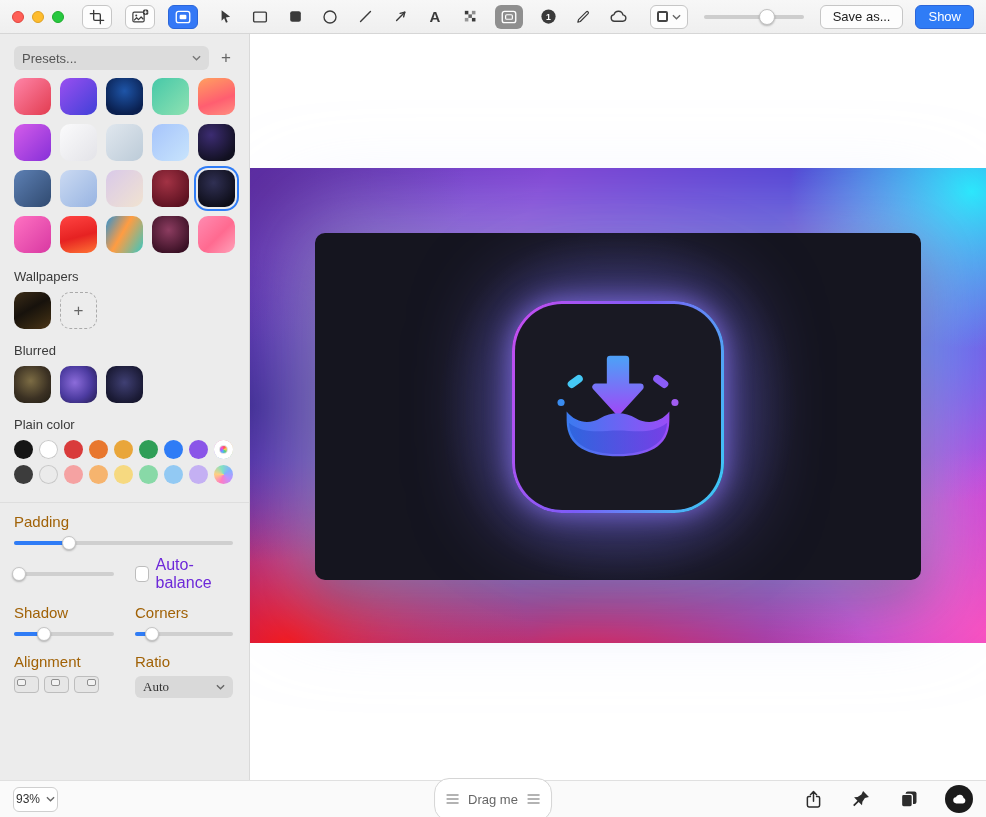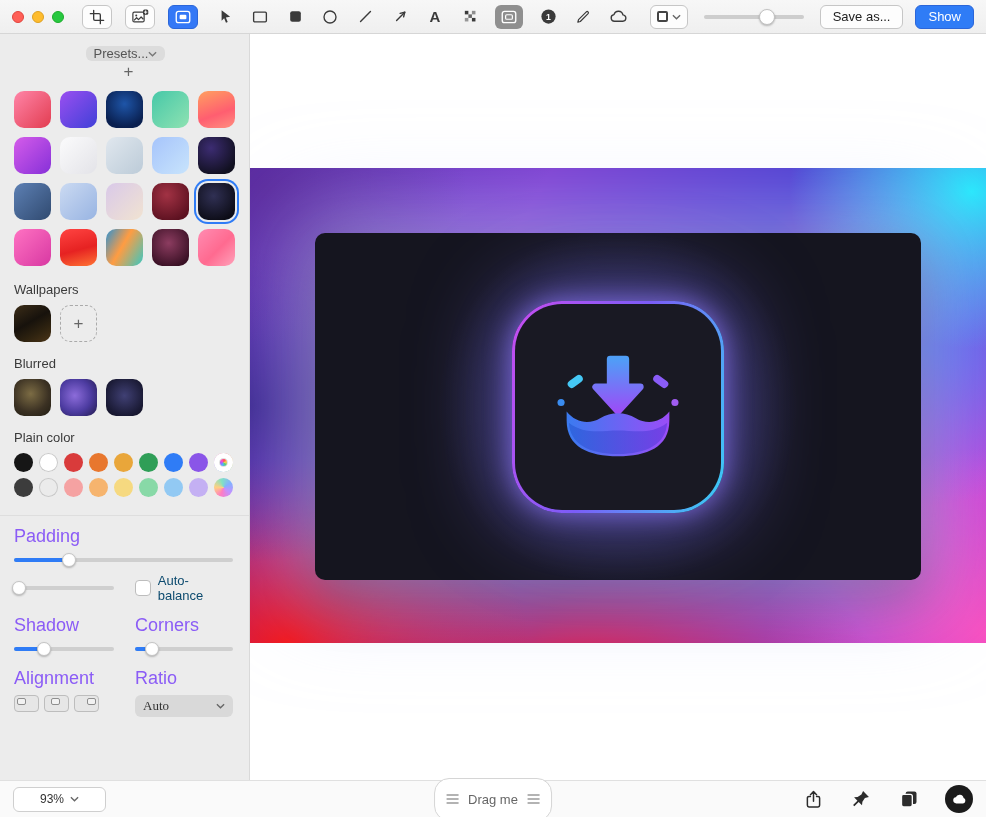--- a/index.html
+++ b/index.html
@@ -33,21 +33,21 @@
     background:#fff; border:1px solid #c2c2c2; box-shadow:0 1px 2px rgba(0,0,0,.25); }
   .tb-spacer { flex:1; }
   .btn-plain { height:24px; padding:0 12px; border:1px solid #c6c6c6; border-radius:6px; background:#fdfdfd;
     font-size:13px; color:#222; display:flex; align-items:center; }
   .btn-primary { height:24px; padding:0 12px; border:1px solid #2b66d9; border-radius:6px; background:#2f7cf6;
     font-size:13px; color:#fff; display:flex; align-items:center; margin-left:12px; }
 
   
   .sidebar { position:absolute; top:34px; left:0; width:250px; bottom:37px; background:#ececec;
     border-right:1px solid #d9d9d9; overflow:hidden; z-index:20; }
-  .sb-row { display:flex; align-items:center; margin:12px 12px 0 14px;flex-direction:column; }
+  .sb-row { display:flex; align-items:center; margin:12px 12px 0 14px; }
   .select { flex:1; height:24px; background:#dcdcdc; border-radius:6px; display:flex; align-items:center;
     padding:0 8px; font-size:13px; color:#555; }
   .select .sel-label { flex:1; }
   .plus-btn { width:22px; height:22px; margin-left:6px; display:flex; align-items:center; justify-content:center;
     font-size:17px; color:#666; }
   .none-btn { margin:14px 16px 0; height:26px; background:#d7d7d7; border-radius:7px; display:flex;
     align-items:center; justify-content:center; font-size:13px; color:#3a3a3a; }
   .sec-head { display:flex; align-items:center; margin:18px 16px 0 14px; }
   .sec-label { font-size:13px; color:#3a3a3a; }
   .sec-toggle { margin-left:auto; font-size:13px; color:#3a3a3a; display:flex; align-items:center; gap:4px; }
@@ -57,31 +57,31 @@
   .thumb-row { display:flex; gap:9px; margin:8px 14px 0; }
   .thumb { width:37px; height:37px; border-radius:10px; }
   .dashed-add { width:37px; height:37px; border-radius:10px; border:1.5px dashed #aaa;
     display:flex; align-items:center; justify-content:center; font-size:17px; color:#666; }
   .dots-row { display:flex; gap:6px; margin:8px 14px 0; }
   .dots-row.second { margin-top:6px; }
   .dot { width:19px; height:19px; border-radius:50%; }
   .dot.bordered { box-shadow:inset 0 0 0 1px #c9c9c9; }
   .dot.picker { box-shadow:inset 0 0 0 5px #fff, inset 0 0 0 6px #e0e0e0; }
   .ctl-section { margin-top:18px; border-top:1px solid #dedede; }
-  .ctl-label { font-size:18px; color:#8b5cf6; }
+  .ctl-label { font-size:15px; color:#a16207; }
   .ctl-row { display:flex; align-items:center; margin:12px 16px 0 14px; }
   .col1 { width:100px; } .col2 { flex:1; margin-left:21px; }
   .slider { position:relative; height:14px; }
   .slider .track { position:absolute; left:0; right:0; top:5px; height:4px; background:#cfcfcf; border-radius:2px; }
   .slider .fill { position:absolute; left:0; top:5px; height:4px; background:#2f7cf6; border-radius:2px; }
   .slider .knob { position:absolute; top:0; width:14px; height:14px; background:#fff; border-radius:50%;
     border:1px solid #c5c5c5; box-shadow:0 1px 2px rgba(0,0,0,.25); margin-left:-7px; }
   .checkbox-row { display:flex; align-items:center; gap:7px; }
   .checkbox { width:16px; height:16px; background:#fff; border:1px solid #bdbdbd; border-radius:4px; }
-  .cb-label { font-size:13px; color:#0c4a6e; }
+  .cb-label { font-size:16px; color:#6d28d9; }
   .align-grid { display:flex; flex-direction:column; gap:6px; }
   .align-row { display:flex; gap:5px; }
   .align-cell { position:relative; width:25px; height:17px; background:#e6e6e6; border:1px solid #bdbdbd; border-radius:4px; }
   .align-cell .mk { position:absolute; width:9px; height:7px; border:1.5px solid #8e8e8e; border-radius:2px; background:#f2f2f2; }
   .mk.tl { top:2px; left:2px; } .mk.tc { top:2px; left:6px; } .mk.tr { top:2px; right:2px; }
   .ratio-select { height:22px; background:#d9d9d9; border-radius:6px; display:flex; align-items:center;
     padding:0 8px; font-size:13px; color:#333; }
   .ratio-select .sel-label { flex:1; }
 
   
@@ -93,21 +93,21 @@
     display:flex; align-items:center; justify-content:center; }
   .app-icon { width:212px; height:212px; border-radius:50px; padding:3px;
     background:linear-gradient(110deg,#c84df0 0%, #7b5cf7 48%, #38d0f5 100%);
     box-shadow:0 0 80px 18px rgba(125,110,255,0.5), 0 0 26px rgba(160,130,255,0.7); }
   .app-icon-inner { width:100%; height:100%; border-radius:47px; background:#191923;
     display:flex; align-items:center; justify-content:center; }
 
   
   .statusbar { position:absolute; left:0; right:0; bottom:0; height:37px; background:#fafafa;
     border-top:1px solid #e0e0e0; display:flex; align-items:center; padding:0 13px; z-index:40; }
-  .zoom-btn { height:25px; padding:0 26px; border:1px solid #cfcfcf; border-radius:6px; background:#fff;
+  .zoom-btn { height:25px; padding:0 2px; border:1px solid #cfcfcf; border-radius:6px; background:#fff;
     font-size:12px; color:#333; display:flex; align-items:center; gap:6px; }
   .drag-pill { position:absolute; left:50%; transform:translateX(-50%); height:43px; border:1px solid #d5d5d5;
     border-radius:15px; background:#fff; display:flex; align-items:center; gap:9px; padding:0 11px; }
   .drag-label { font-size:13px; color:#666; }
   .sb-icons { margin-left:auto; display:flex; align-items:center; gap:24px; }
   .sb-icon { width:24px; height:24px; display:flex; align-items:center; justify-content:center; }
   .cloud-circle { width:28px; height:28px; border-radius:50%; background:#1b1b1b;
     display:flex; align-items:center; justify-content:center; }
 </style>
 </head>

